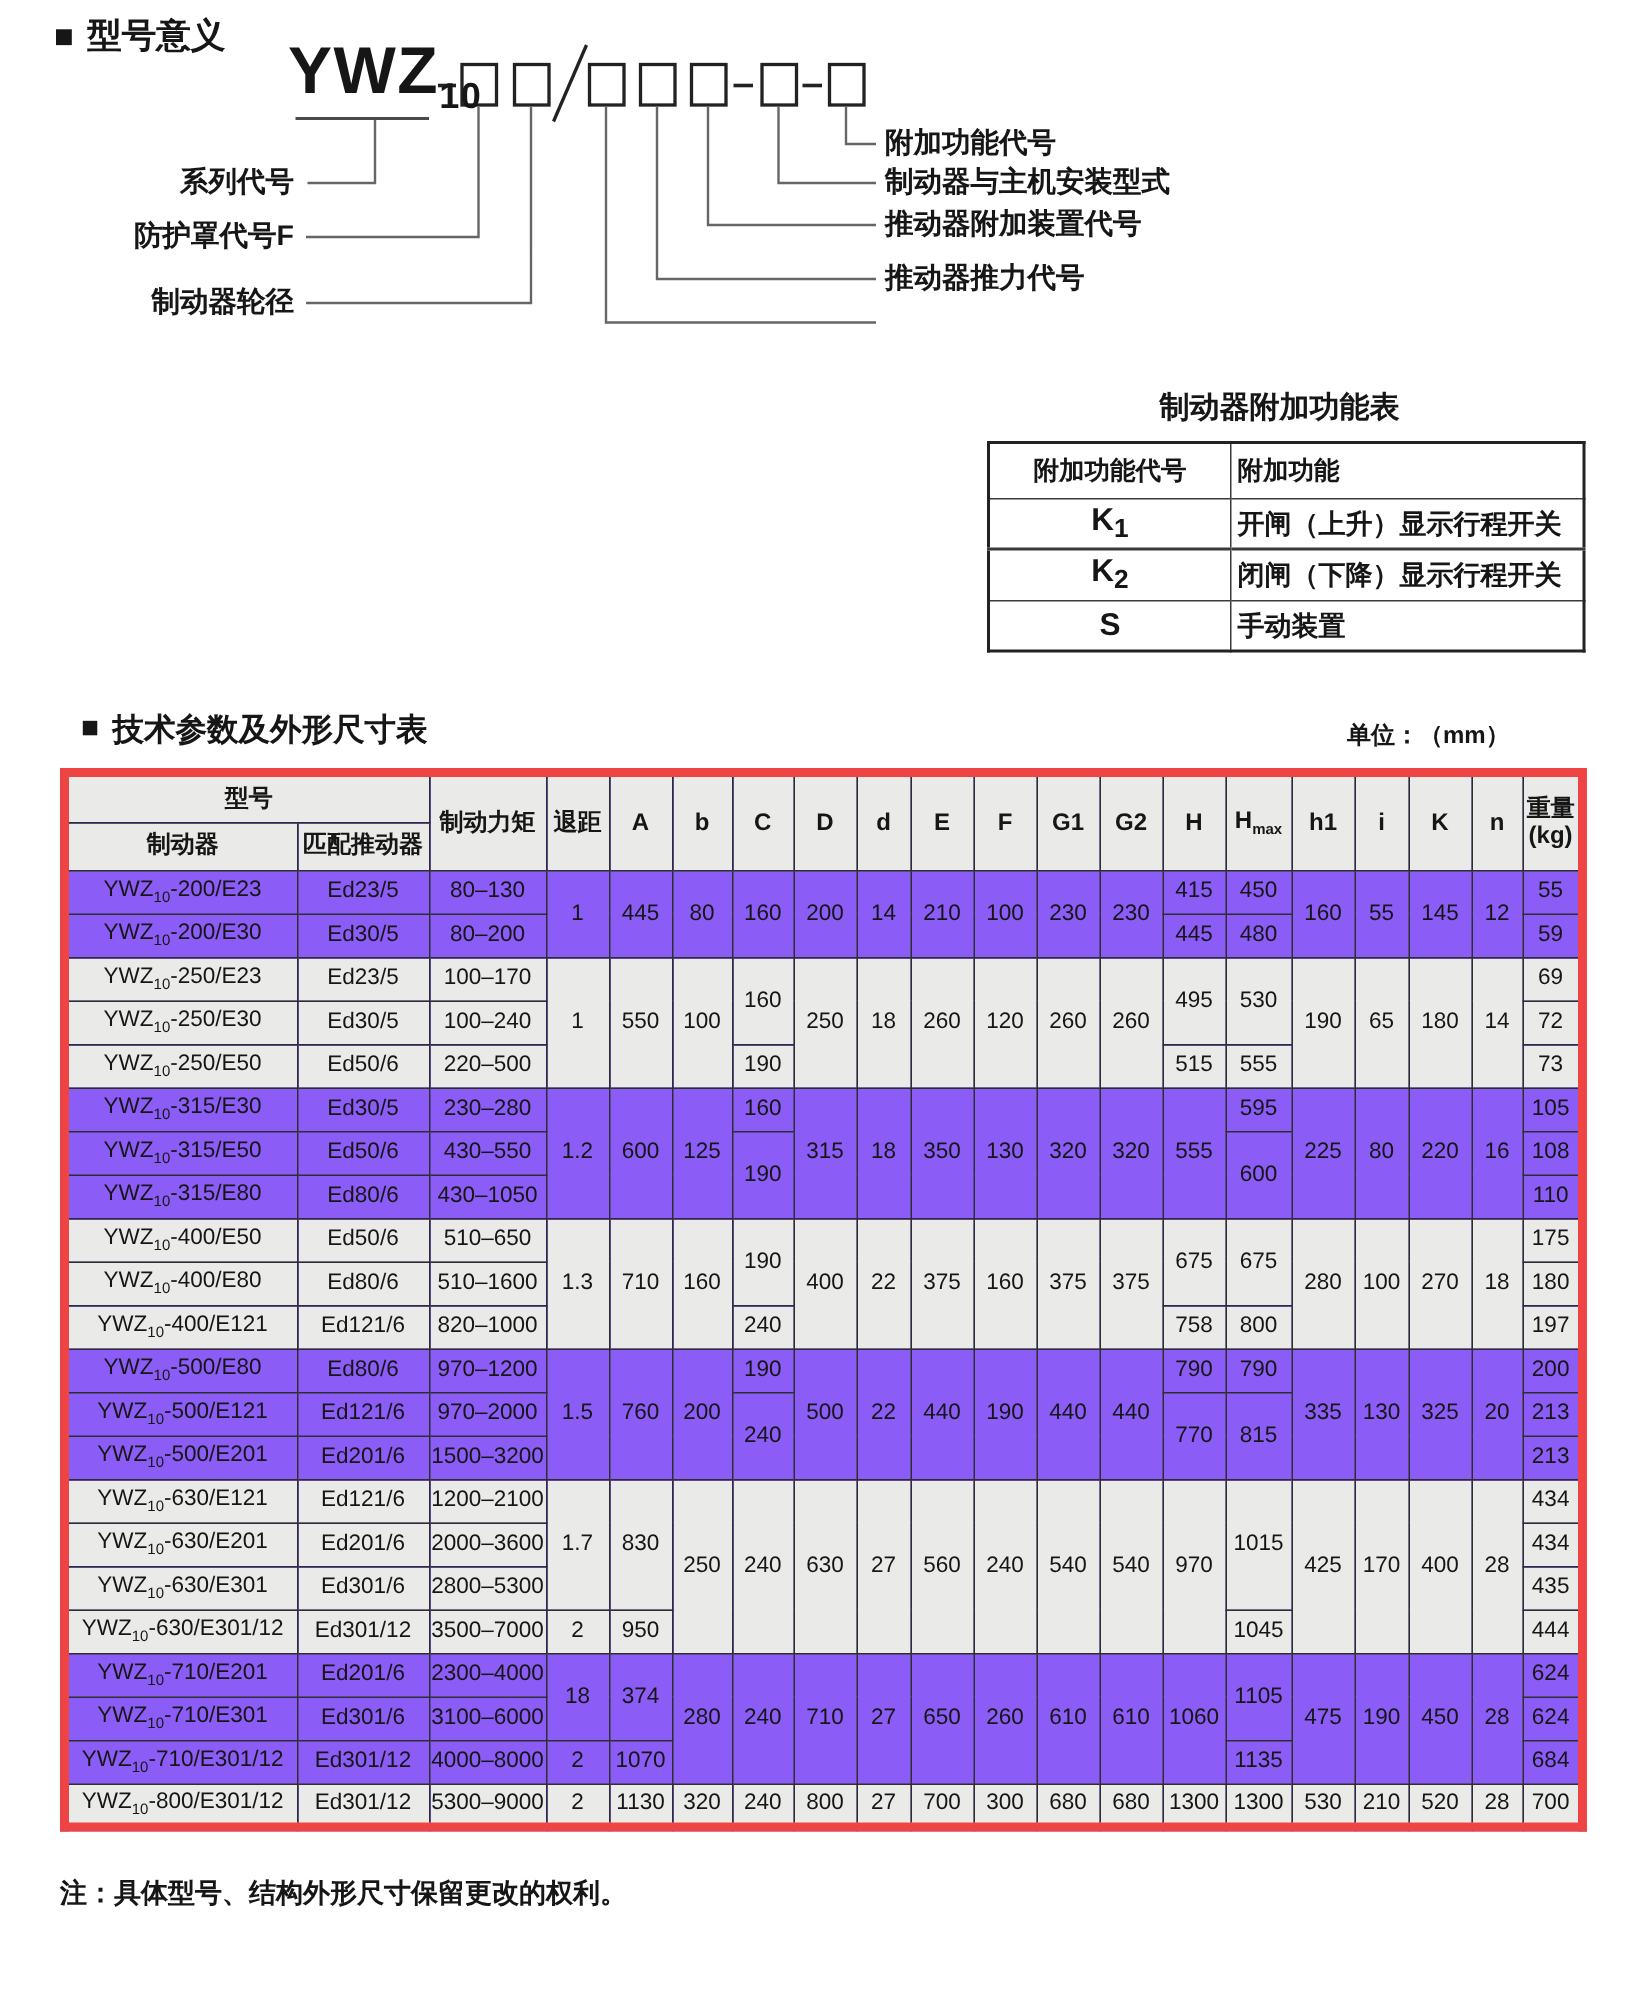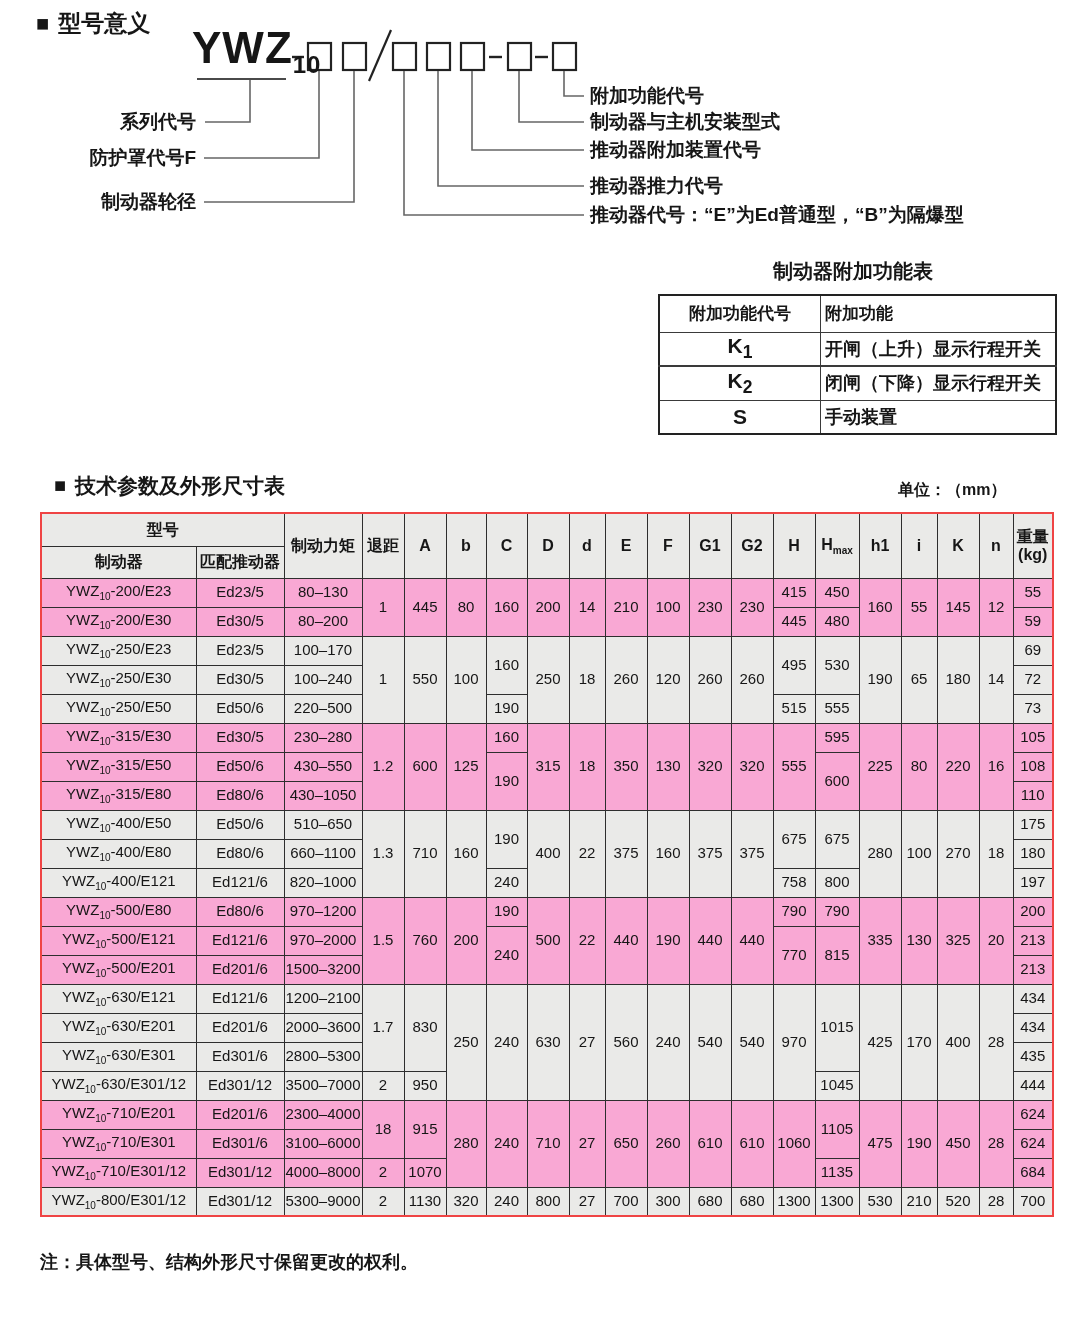--- a/index.html
+++ b/index.html
@@ -33,21 +33,21 @@
   .ftable th{font-size:17px;font-weight:700;}
   .ftable td.c1{font-size:21px;font-weight:600;}
   .ftable td.c2{font-size:18px;font-weight:600;font-family:Liberation Serif, serif;}
   .ftable tr.thick td{border-top-width:2.5px;}
 
   
   .unit{position:absolute;left:898px;top:480px;font-size:16px;font-weight:600;}
 
   
   .spec{position:absolute;left:40px;top:512px;border-collapse:collapse;table-layout:fixed;
-        border:2px solid #ef4444;background:#f9a8d4;}
+        border:6px solid #ef4444;background:#8b5cf6;}
   .spec th,.spec td{border:1px solid #2e2e2e;text-align:center;vertical-align:middle;
         padding:0;font-size:15px;line-height:1.12;overflow:hidden;}
   .spec thead th{background:#eaeae8;font-weight:600;font-size:16px;}
   .spec thead tr.top{height:33px;}
   .spec thead tr.sub{height:32px;}
   .spec tbody tr{height:29px;}
   .spec tbody tr.shaded td{background:#eaeae8;}
   .spec sub,.ftable sub,.ywz sub{font-weight:inherit;}
   .spec sub{font-size:10px;}
 
@@ -95,21 +95,20 @@
   <div class="ywz">YWZ<sub>10</sub></div>
 
   <div class="dlabel dl-left lt0">系列代号</div>
   <div class="dlabel dl-left lt1">防护罩代号F</div>
   <div class="dlabel dl-left lt2">制动器轮径</div>
 
   <div class="dlabel dl-right rt0">附加功能代号</div>
   <div class="dlabel dl-right rt1">制动器与主机安装型式</div>
   <div class="dlabel dl-right rt2">推动器附加装置代号</div>
   <div class="dlabel dl-right rt3">推动器推力代号</div>
-  <div class="dlabel dl-right rt4">推动器代号：“E”为Ed普通型，“B”为隔爆型</div>
 
   <div class="ft-title">制动器附加功能表</div>
   <table class="ftable">
     <tbody>
       <tr class="fhead">
         <th class="c1">附加功能代号</th>
         <th class="c2">附加功能</th>
       </tr>
       <tr>
         <td class="c1">K<sub>1</sub></td>
@@ -304,21 +303,21 @@
           <td rowspan="2">675</td>
           <td rowspan="3">280</td>
           <td rowspan="3">100</td>
           <td rowspan="3">270</td>
           <td rowspan="3">18</td>
           <td>175</td>
         </tr>
         <tr class="shaded">
           <td>YWZ<sub>10</sub>-400/E80</td>
           <td>Ed80/6</td>
-          <td>660–1100</td>
+          <td>510–1600</td>
           <td>180</td>
         </tr>
         <tr class="shaded">
           <td>YWZ<sub>10</sub>-400/E121</td>
           <td>Ed121/6</td>
           <td>820–1000</td>
           <td>240</td>
           <td>758</td>
           <td>800</td>
           <td>197</td>
@@ -401,21 +400,21 @@
           <td>2</td>
           <td>950</td>
           <td>1045</td>
           <td>444</td>
         </tr>
         <tr>
           <td>YWZ<sub>10</sub>-710/E201</td>
           <td>Ed201/6</td>
           <td>2300–4000</td>
           <td rowspan="2">18</td>
-          <td rowspan="2">915</td>
+          <td rowspan="2">374</td>
           <td rowspan="3">280</td>
           <td rowspan="3">240</td>
           <td rowspan="3">710</td>
           <td rowspan="3">27</td>
           <td rowspan="3">650</td>
           <td rowspan="3">260</td>
           <td rowspan="3">610</td>
           <td rowspan="3">610</td>
           <td rowspan="3">1060</td>
           <td rowspan="2">1105</td>

